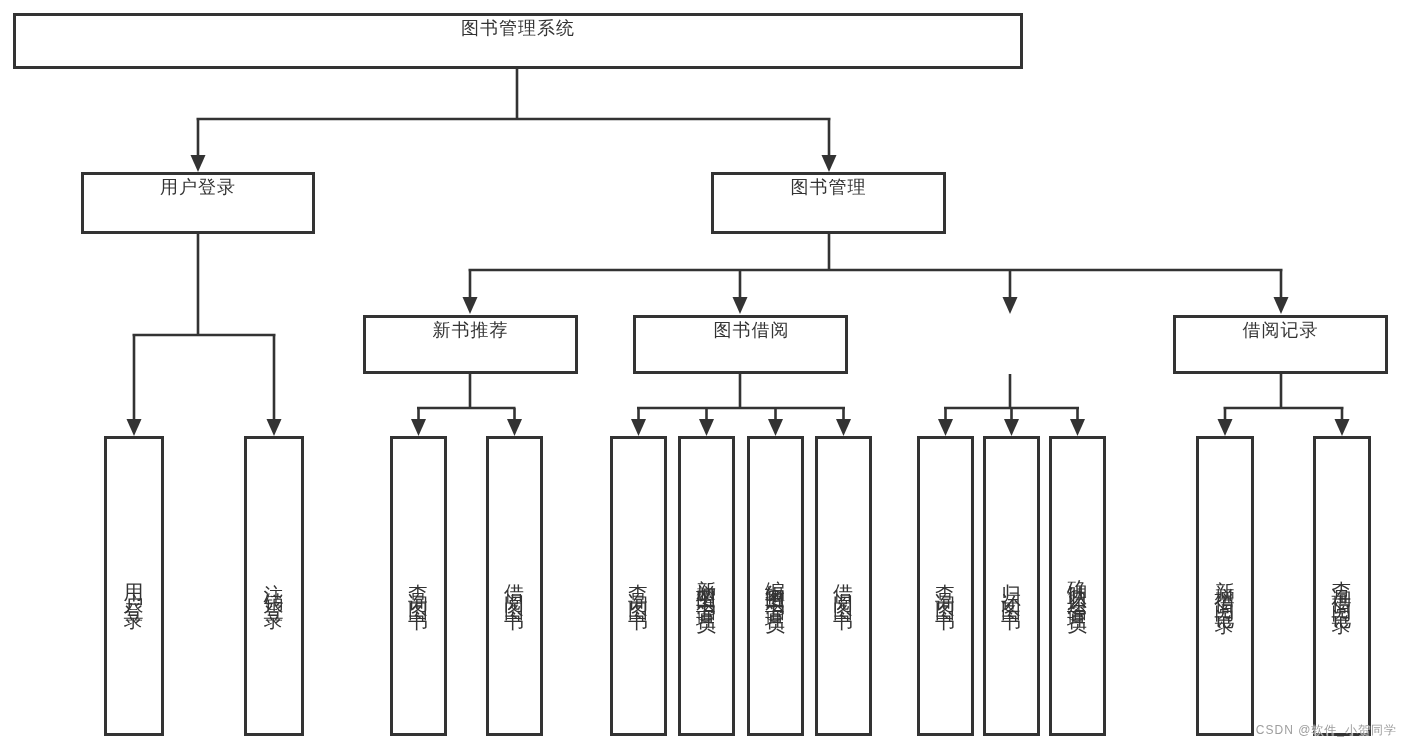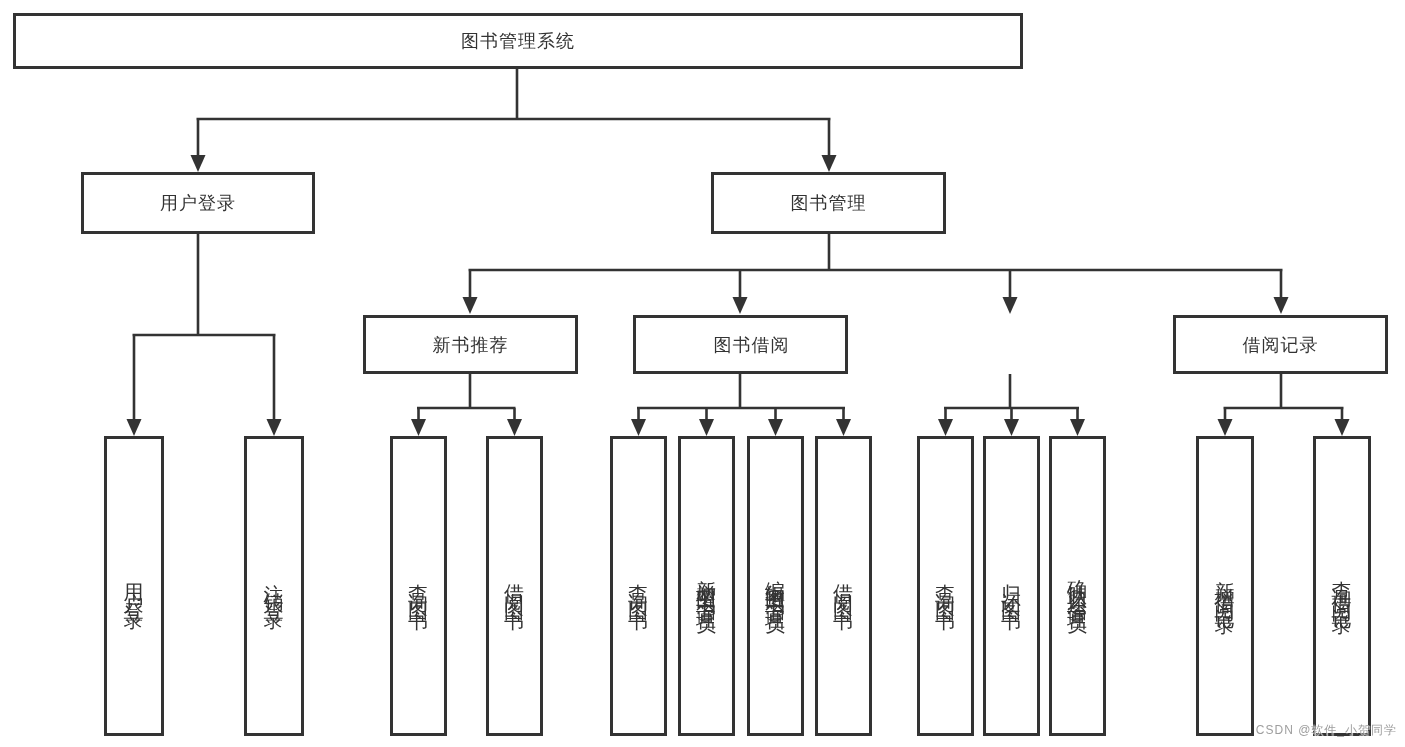--- a/index.html
+++ b/index.html
@@ -22,21 +22,20 @@
     top: 0;
     width: 1405px;
     height: 747px;
   }
   .node {
     position: absolute;
     box-sizing: border-box;
     border: 3px solid #333333;
     background: #ffffff;
     display: flex;
-    align-items: center;
     justify-content: center;
     text-align: center;
   }
   .hbox {
     font-size: 18px;
     letter-spacing: 1px;
     color: #333333;
   }
   .root-box {
     left: 13px; top: 13px;

